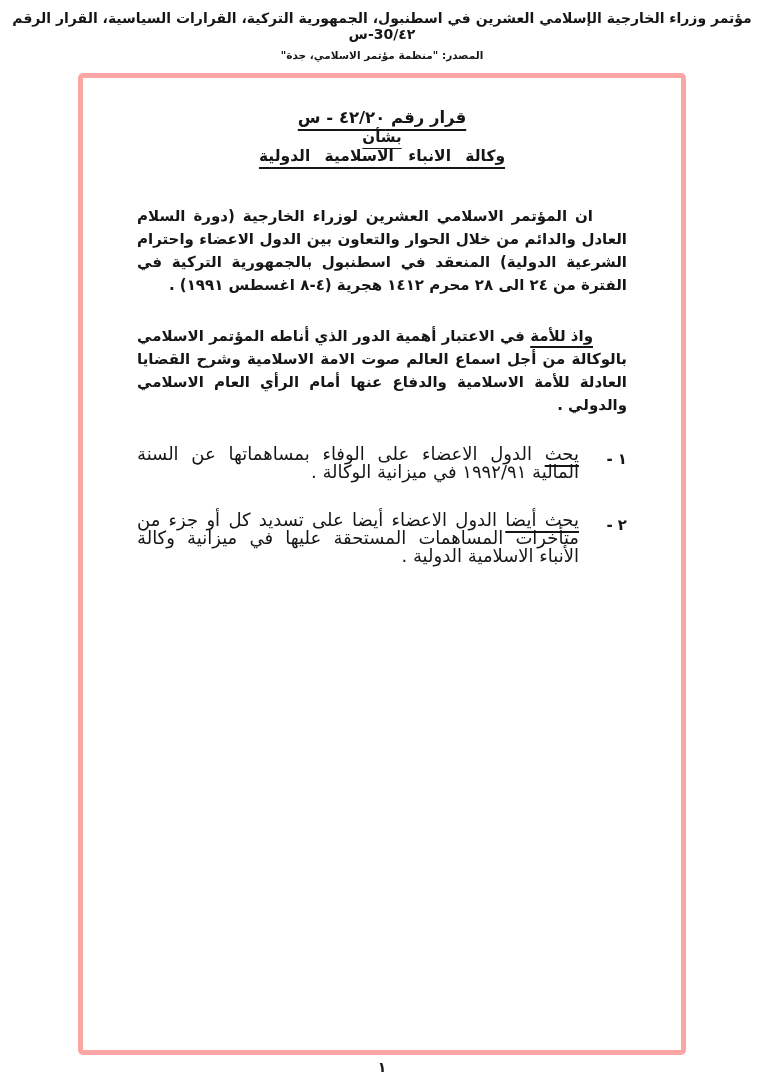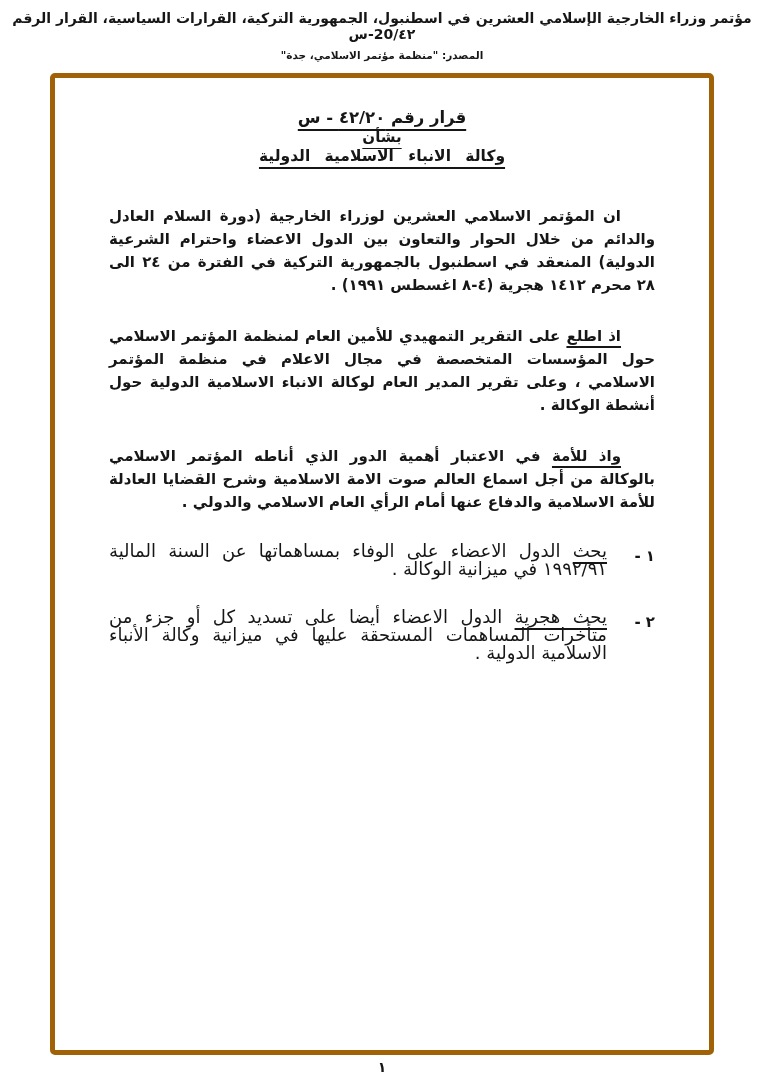--- a/index.html
+++ b/index.html
@@ -25,24 +25,24 @@
     font-weight: 700;
     letter-spacing: 0.2px;
   }
   .page-header .h2 {
     font-size: 10.5px;
     font-weight: 700;
     margin-top: 7px;
   }
   .doc-frame {
     box-sizing: border-box;
-    width: 664px;
+    width: 608px;
     height: 982px;
     margin: 12px auto 0 auto;
-    border: 5px solid #a16207;
+    border: 5px solid #fca5a5;
     border-radius: 5px;
     background: #ffffff;
   }
   .doc-inner {
     direction: rtl;
     box-sizing: border-box;
     padding: 30px 54px 0 54px;
   }
   .title-block {
     text-align: center;
@@ -100,50 +100,49 @@
     bottom: 8px;
     text-align: center;
     font-size: 14px;
     font-weight: 600;
   }
 </style>
 </head>
 <body>
 
 <div class="page-header">
-  <div class="h1">مؤتمر وزراء الخارجية الإسلامي العشرين في اسطنبول، الجمهورية التركية، القرارات السياسية، القرار الرقم 20/٤٢-س</div>
+  <div class="h1">مؤتمر وزراء الخارجية الإسلامي العشرين في اسطنبول، الجمهورية التركية، القرارات السياسية، القرار الرقم 30/٤٢-س</div>
   <div class="h2">المصدر:  "منظمة مؤتمر الاسلامي، جدة"</div>
 </div>
 
 <div class="doc-frame">
   <div class="doc-inner">
 
     <div class="title-block">
       <div><span class="title-line title-1">قرار رقم ٤٢/٢٠ - س</span></div>
       <div><span class="title-line title-2">بشأن</span></div>
       <div><span class="title-line title-3">وكالة الانباء الاسلامية الدولية</span></div>
     </div>
 
     <p class="para"><span class="lead"></span><span>ان المؤتمر الاسلامي العشرين لوزراء الخارجية (دورة السلام العادل والدائم من خلال الحوار والتعاون بين الدول الاعضاء واحترام الشرعية الدولية) المنعقد في اسطنبول بالجمهورية التركية في الفترة من ٢٤ الى ٢٨ محرم ١٤١٢ هجرية (٤-٨ اغسطس ١٩٩١) .</span></p>
 
-    <p class="para"><span class="lead">اذ اطلع</span><span> على التقرير التمهيدي للأمين العام لمنظمة المؤتمر الاسلامي حول المؤسسات المتخصصة في مجال الاعلام في منظمة المؤتمر الاسلامي ، وعلى تقرير المدير العام لوكالة الانباء الاسلامية الدولية حول أنشطة الوكالة .</span></p>
 
     <p class="para"><span class="lead">واذ للأمة</span><span> في الاعتبار أهمية الدور الذي أناطه المؤتمر الاسلامي بالوكالة من أجل اسماع العالم صوت الامة الاسلامية وشرح القضايا العادلة للأمة الاسلامية والدفاع عنها أمام الرأي العام الاسلامي والدولي .</span></p>
 
 
     <div class="items">
 
       <div class="item">
         <div class="item-num">١ -</div>
         <div class="item-text"><span class="lead">يحث</span><span> الدول الاعضاء على الوفاء بمساهماتها عن السنة المالية ١٩٩٢/٩١ في ميزانية الوكالة .</span></div>
       </div>
 
       <div class="item">
         <div class="item-num">٢ -</div>
-        <div class="item-text"><span class="lead">يحث هجرية</span><span> الدول الاعضاء أيضا على تسديد كل أو جزء من متأخرات المساهمات المستحقة عليها في ميزانية وكالة الأنباء الاسلامية الدولية .</span></div>
+        <div class="item-text"><span class="lead">يحث أيضا</span><span> الدول الاعضاء أيضا على تسديد كل أو جزء من متأخرات المساهمات المستحقة عليها في ميزانية وكالة الأنباء الاسلامية الدولية .</span></div>
       </div>
 
     </div>
 
   </div>
 </div>
 
 <div class="page-number">١</div>
 
 </body></html>

